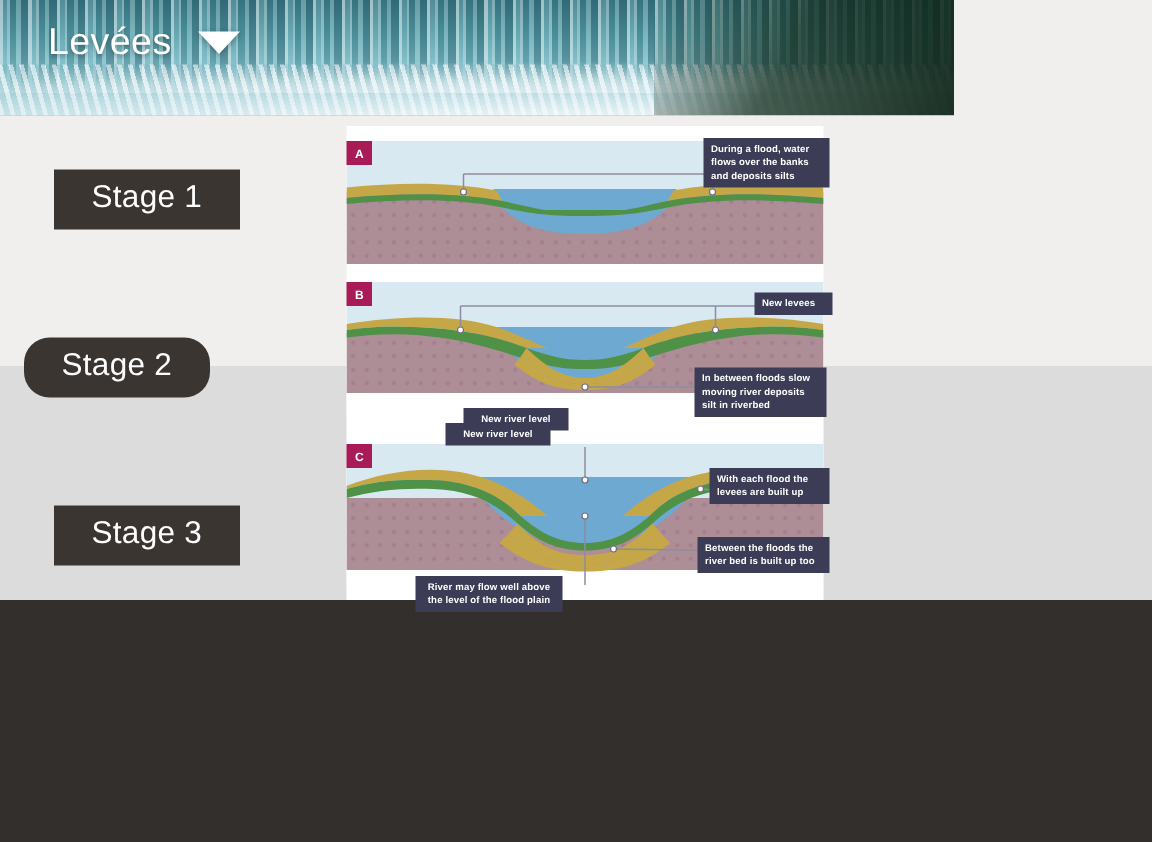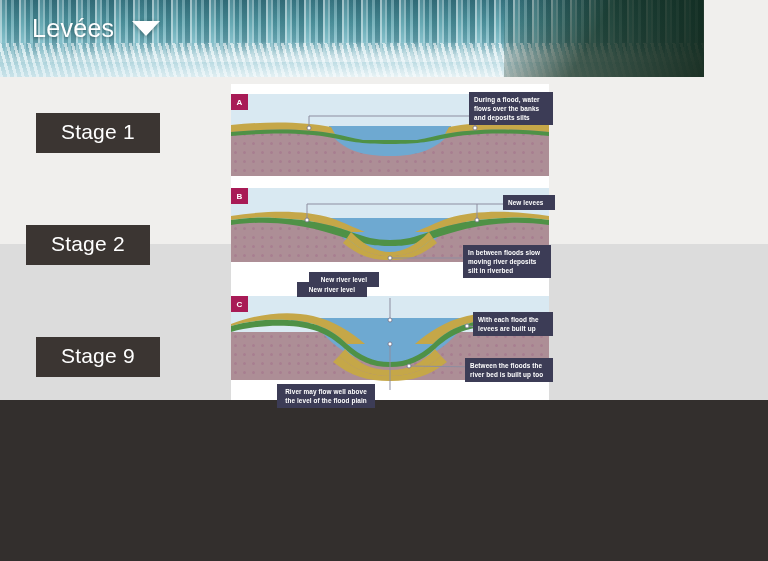--- a/index.html
+++ b/index.html
@@ -4,21 +4,21 @@
 <style>
   html,body{margin:0;padding:0;}
   body{
     width:768px;height:561px;overflow:hidden;
     font-family:"Liberation Sans", sans-serif;
     background:#F0EFED;position:relative;
   }
   .page{position:absolute;inset:0;width:768px;height:561px;}
 
   
-  .hero{position:absolute;left:0;top:0;width:704px;height:77px;overflow:hidden;
+  .hero{position:absolute;left:0;top:0;width:636px;height:77px;overflow:hidden;
         background:#0369a1;}
   .hero-photo{position:absolute;inset:0;}
   .falls-base{position:absolute;inset:0;
       background:
         linear-gradient(180deg,#3e7f8c 0%,#56a0ab 30%,#79bac6 55%,#9fd0d8 75%,#b9dde4 100%);}
   .falls-rocks{position:absolute;right:0;top:0;width:200px;height:77px;
       background:linear-gradient(120deg,rgba(18,44,28,0.0) 0%,rgba(17,43,27,.75) 45%,rgba(12,33,20,.92) 100%);}
   .falls-streaks{position:absolute;left:0;top:0;width:768px;height:66px;
       background:repeating-linear-gradient(90deg,
         rgba(255,255,255,.50) 0px, rgba(255,255,255,.50) 2px,
@@ -42,21 +42,21 @@
       border-top:15px solid #ffffff;filter:drop-shadow(0 1px 2px rgba(0,0,0,.35));}
 
   
   .band-top{position:absolute;left:0;top:77px;width:768px;height:167px;background:#F0EFED;}
   .band-mid{position:absolute;left:0;top:244px;width:768px;height:156px;background:#DCDCDC;}
 
   
   .stage{position:absolute;background:#3B3532;color:#fff;font-size:21px;
       padding:7px 25px 9px;letter-spacing:.2px;white-space:nowrap;}
   #stage1{left:36px;top:113px;}
-  #stage2{left:26px;top:225px;}
+  #stage2{left:16px;top:225px;border-radius:17px;}
   #stage3{left:36px;top:337px;}
 
   
   .diagram{position:absolute;left:231px;top:84px;width:318px;height:316px;background:#ffffff;}
 
   .panel{position:absolute;left:0;width:318px;}
   #panelA{top:10px;height:82px;}
   #panelB{top:104px;height:88px;}
   #panelC{top:212px;height:96px;}
 
@@ -88,21 +88,21 @@
       <span class="txt">Levées</span>
       <span class="caret"></span>
     </div>
   </div>
 
   <div class="band-top"></div>
   <div class="band-mid"></div>
 
   <div class="stage" id="stage1">Stage 1</div>
   <div class="stage" id="stage2">Stage 2</div>
-  <div class="stage" id="stage3">Stage 9</div>
+  <div class="stage" id="stage3">Stage 3</div>
 
   <div class="diagram">
 
     <div class="panel" id="panelA">
       <svg class="scene" viewBox="0 0 318 82" preserveAspectRatio="none">
         <defs>
           <pattern id="dotsA" width="9" height="9" patternUnits="userSpaceOnUse">
             <circle cx="4.5" cy="4.5" r="1.5" fill="#a1708a" opacity="0.55"></circle>
           </pattern>
         </defs>

